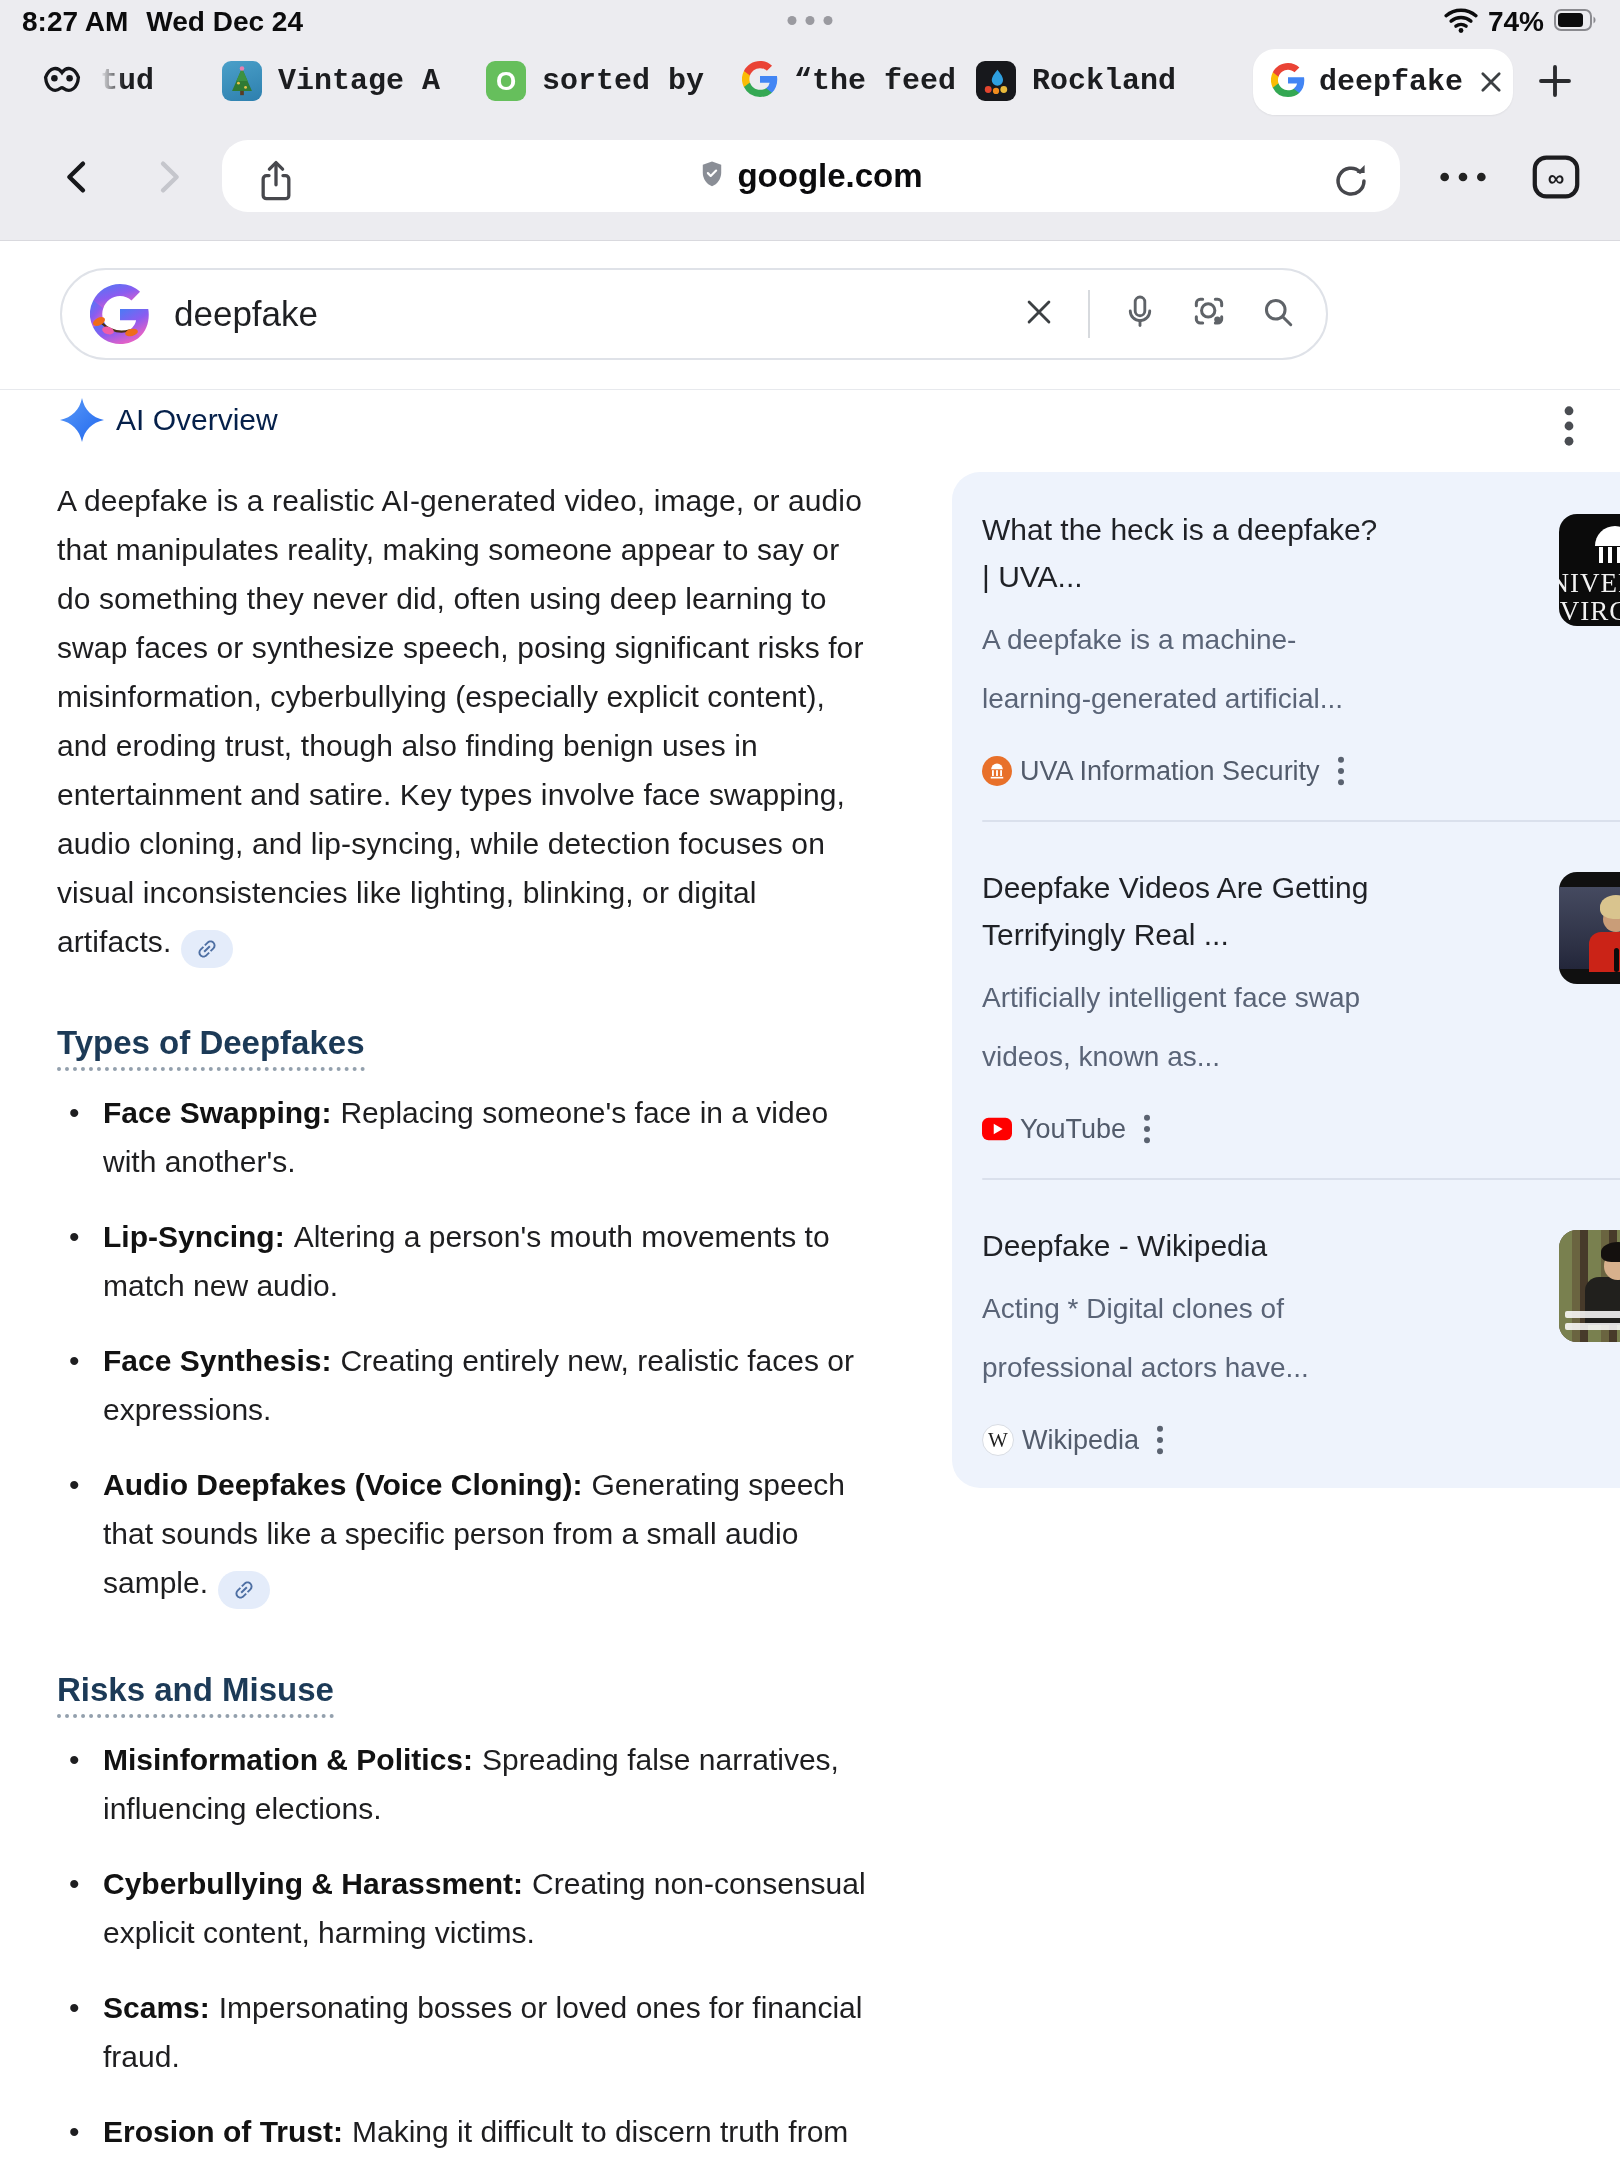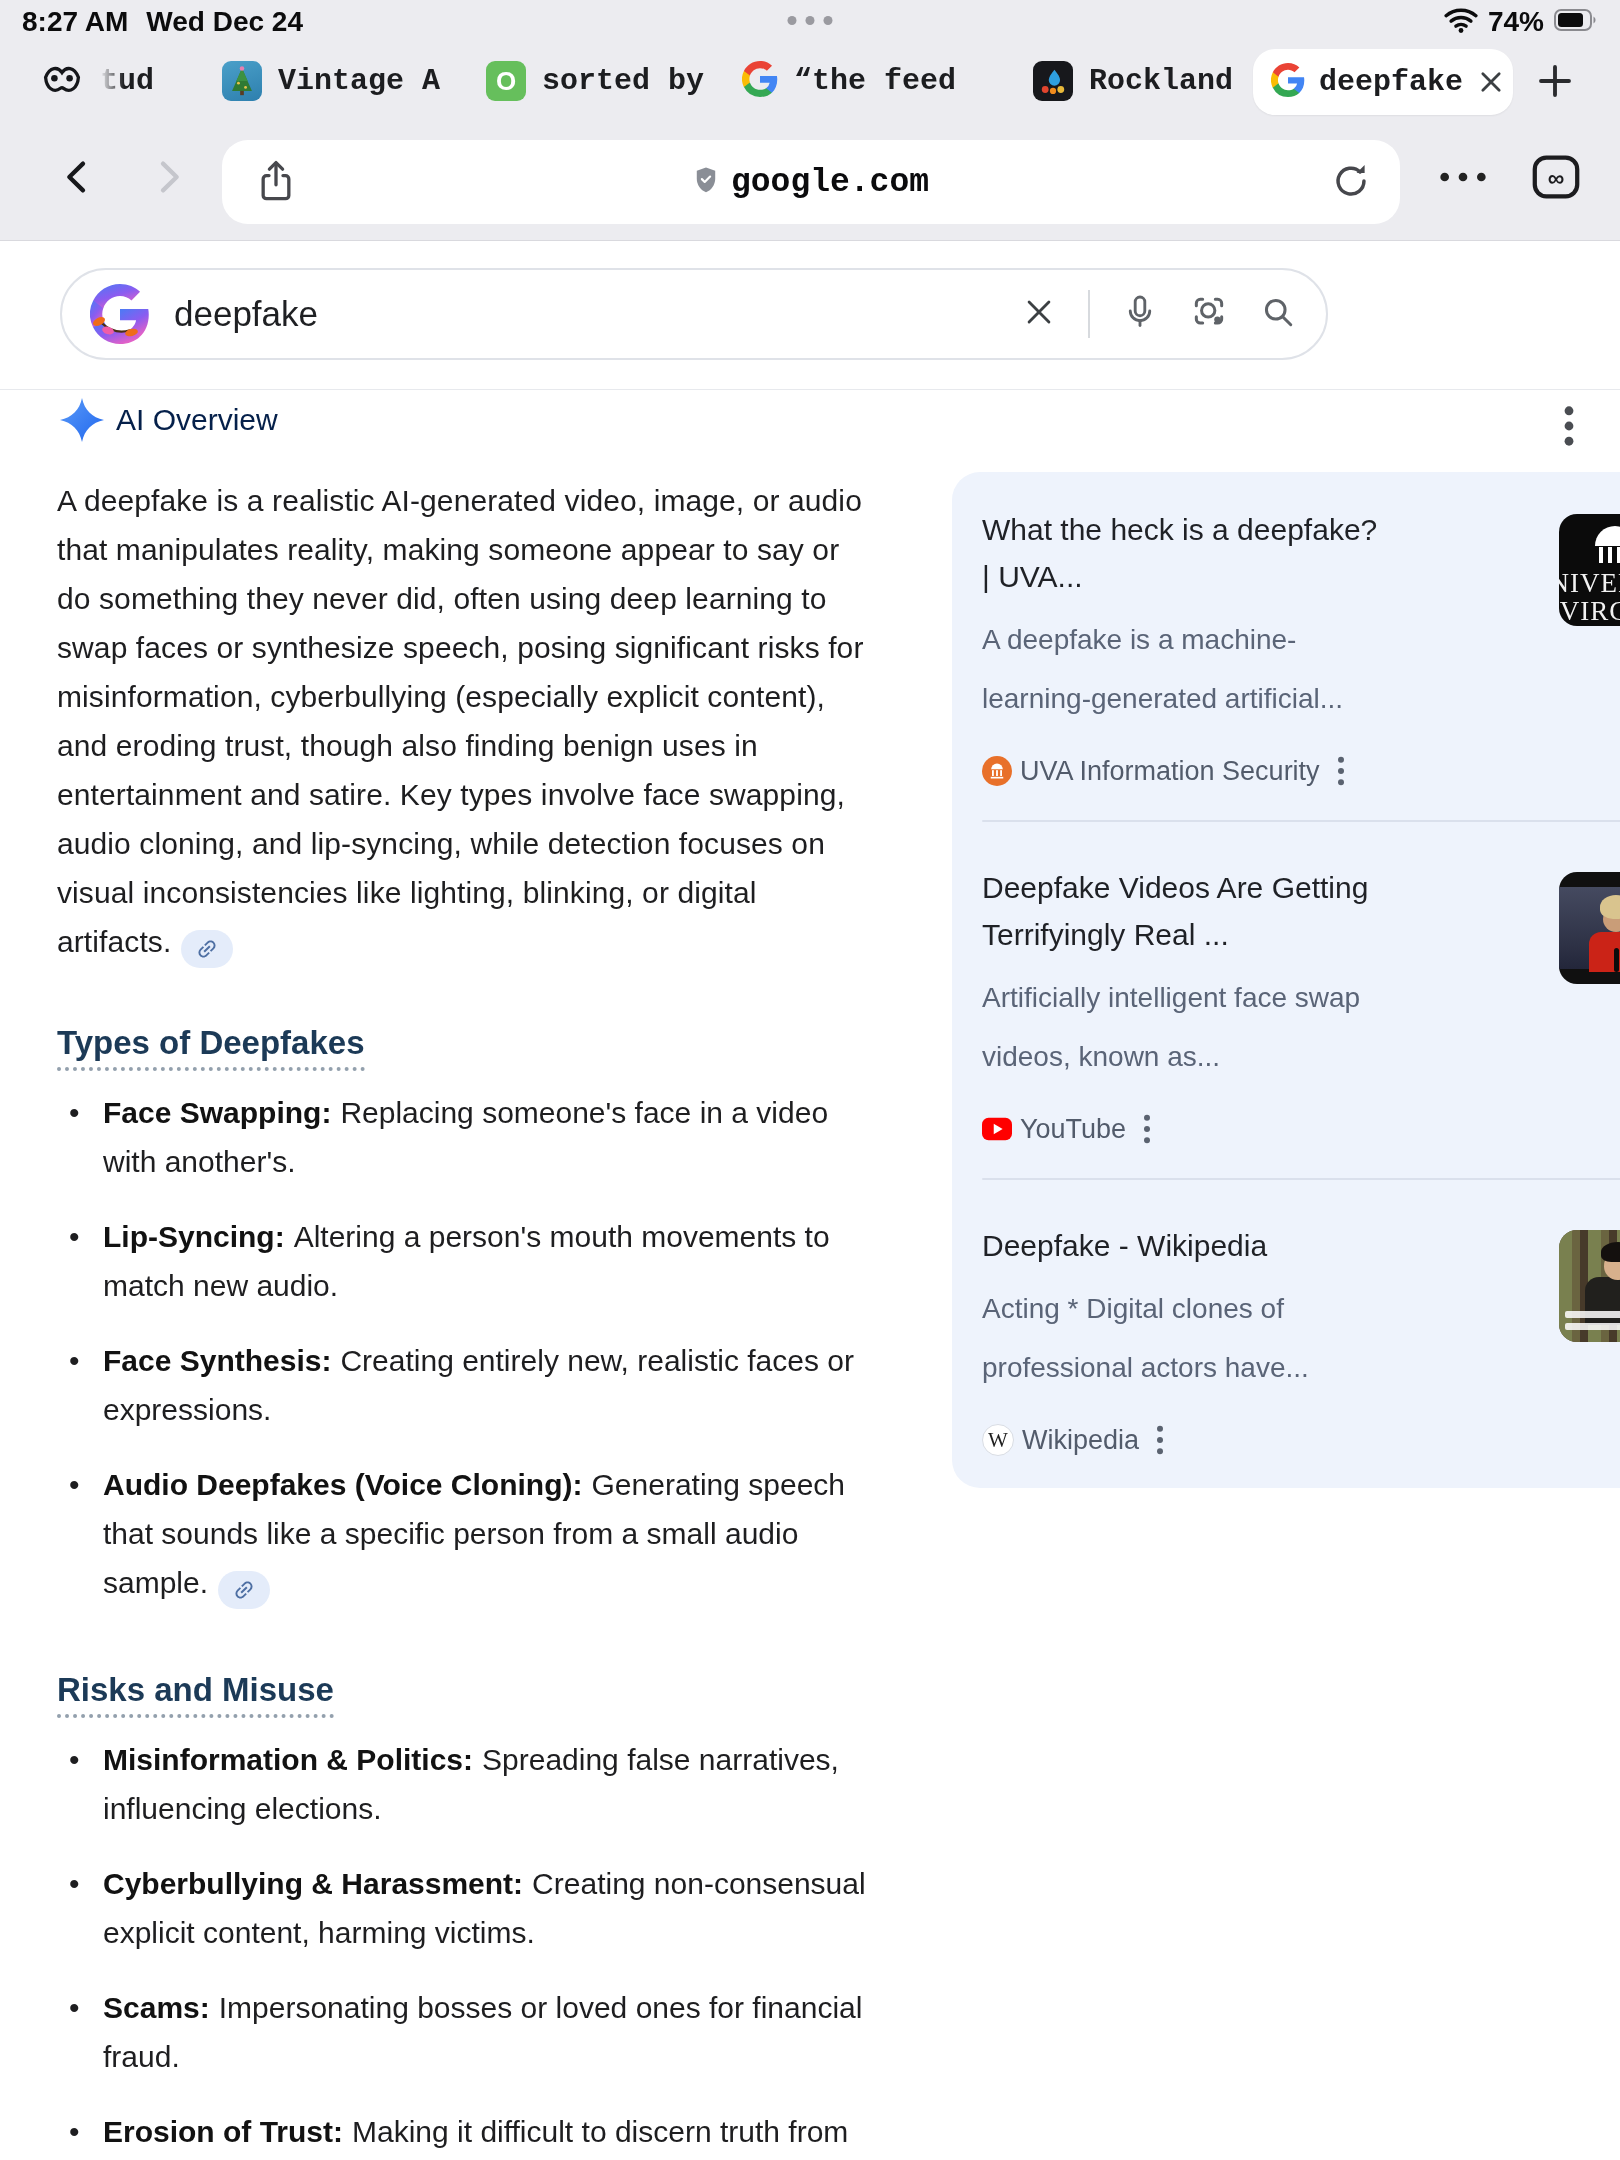--- a/index.html
+++ b/index.html
@@ -18,21 +18,21 @@
   #tabstrip{position:absolute;top:44px;left:0;right:0;height:74px;}
   .tab{position:absolute;top:0;height:74px;display:flex;align-items:center;gap:16px;}
   .tab-label{font-size:30px;font-weight:600;color:#1c1d20;white-space:nowrap;font-family:Liberation Mono, monospace;}
   .fav{width:40px;height:40px;border-radius:9px;flex:0 0 auto;display:flex;align-items:center;justify-content:center;overflow:hidden;}
   .tab-active{position:absolute;left:1253px;top:5px;width:260px;height:66px;background:#fff;border-radius:22px;
     display:flex;align-items:center;gap:14px;padding:0 18px;box-sizing:border-box;box-shadow:0 1px 2px rgba(0,0,0,.06);}
   .fade-l{-webkit-mask-image:linear-gradient(90deg,transparent,black 45%);mask-image:linear-gradient(90deg,transparent,black 45%);}
   
   #navrow{position:absolute;top:118px;left:0;right:0;height:122px;}
   .navbtn{position:absolute;top:26px;width:60px;height:66px;display:flex;align-items:center;justify-content:center;}
-  #urlfield{position:absolute;left:222px;top:22px;width:1178px;height:84px;background:#fff;border-radius:26px;font-family:Liberation Mono, monospace;}
+  #urlfield{position:absolute;left:222px;top:22px;width:1178px;height:72px;background:#fff;border-radius:26px;}
   #url-center{position:absolute;left:0;right:0;top:0;bottom:0;display:flex;align-items:center;justify-content:center;gap:12px;}
   #url-text{font-size:33px;font-weight:700;color:#0b0b0d;}
   
   #searchhdr{position:absolute;top:241px;left:0;width:1620px;height:148px;background:#fff;border-bottom:1px solid #e7e9ed;}
   #searchpill{position:absolute;left:60px;top:27px;width:1268px;height:92px;border:2px solid #dfe2e8;border-radius:46px;box-sizing:border-box;background:#fff;}
   #g-logo{position:absolute;left:28px;top:14px;width:60px;height:60px;}
   #query{position:absolute;left:112px;top:24px;font-size:35px;color:#1f2023;}
   #pill-icons{position:absolute;right:30px;top:0;height:100%;display:flex;align-items:center;gap:32px;}
   .pill-div{width:2px;height:48px;background:#d7dade;}
   #appsgrid{position:absolute;left:1432px;top:286px;width:66px;height:60px;display:grid;grid-template-columns:repeat(3,1fr);place-items:center;}
@@ -160,21 +160,21 @@
       <span>
         <svg width="36" height="36" viewBox="0 0 24 24">
             <path fill="#4285F4" d="M23.5 12.27c0-.79-.07-1.54-.2-2.27H12v4.51h6.45a5.52 5.52 0 0 1-2.39 3.62v3h3.87c2.26-2.09 3.57-5.17 3.57-8.86z"></path>
             <path fill="#34A853" d="M12 24c3.24 0 5.96-1.07 7.93-2.91l-3.87-3c-1.07.72-2.44 1.15-4.06 1.15-3.12 0-5.77-2.11-6.71-4.94H1.29v3.09A12 12 0 0 0 12 24z"></path>
             <path fill="#FBBC05" d="M5.29 14.3a7.2 7.2 0 0 1 0-4.6V6.61H1.29a12 12 0 0 0 0 10.78l4-3.09z"></path>
             <path fill="#EA4335" d="M12 4.77c1.76 0 3.34.61 4.58 1.8l3.44-3.44C17.95 1.19 15.24 0 12 0 7.31 0 3.26 2.69 1.29 6.61l4 3.09C6.23 6.88 8.88 4.77 12 4.77z"></path>
           </svg>
       </span>
       <span class="tab-label">“the feed</span>
     </div>
-    <div class="tab" style="left:1033px">
+    <div class="tab" style="left:976px">
       <span class="fav" style="background:#17181c">
         <svg width="34" height="34" viewBox="0 0 24 24">
             <path d="M13 4c2.6 3.2 4 5.3 4 7.3a4 4 0 1 1-8 0C9 9.3 10.4 7.2 13 4z" fill="#2e9fe0"></path>
             <circle cx="6.5" cy="18" r="2.4" fill="#e2452e"></circle>
             <circle cx="12" cy="19" r="2.2" fill="#f08c1e"></circle>
             <circle cx="17.5" cy="18" r="2.4" fill="#e8b93a"></circle>
           </svg>
       </span>
       <span class="tab-label">Rockland</span>
     </div>

